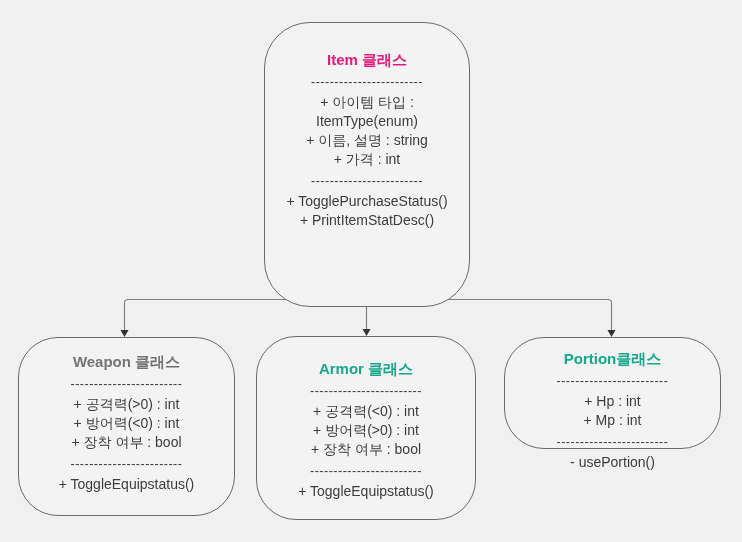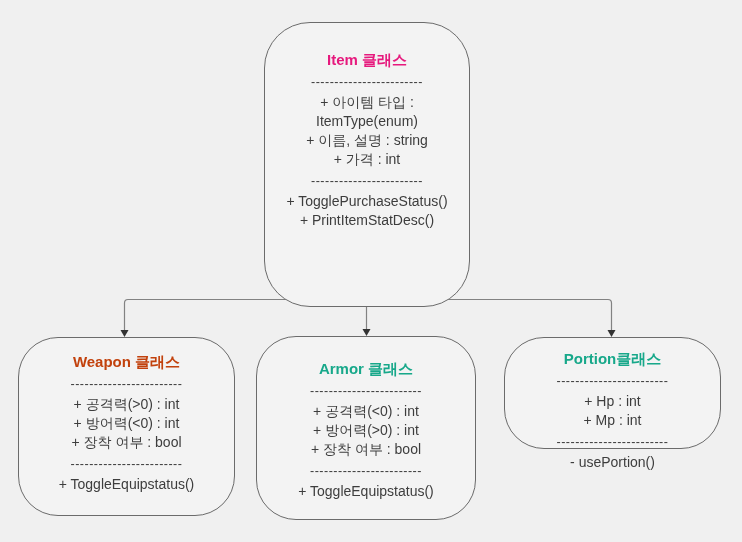--- a/index.html
+++ b/index.html
@@ -80,21 +80,21 @@
     <span class="line">+ 아이템 타입 :</span>
     <span class="line">ItemType(enum)</span>
     <span class="line">+ 이름, 설명 : string</span>
     <span class="line">+ 가격 : int</span>
     <span class="sep">------------------------</span>
     <span class="line">+ TogglePurchaseStatus()</span>
     <span class="line">+ PrintItemStatDesc()</span>
   </div>
 
   <div class="class-box box-weapon">
-    <div class="class-title" style="color: #c2410c;">Weapon 클래스</div>
+    <div class="class-title" style="color: #737373;">Weapon 클래스</div>
     <span class="sep">------------------------</span>
     <span class="line">+ 공격력(&gt;0) : int</span>
     <span class="line">+ 방어력(&lt;0) : int</span>
     <span class="line">+ 장착 여부 : bool</span>
     <span class="sep">------------------------</span>
     <span class="line">+ ToggleEquipstatus()</span>
   </div>
 
   <div class="class-box box-armor">
     <div class="class-title" style="color: rgb(23, 168, 138);">Armor 클래스</div>

